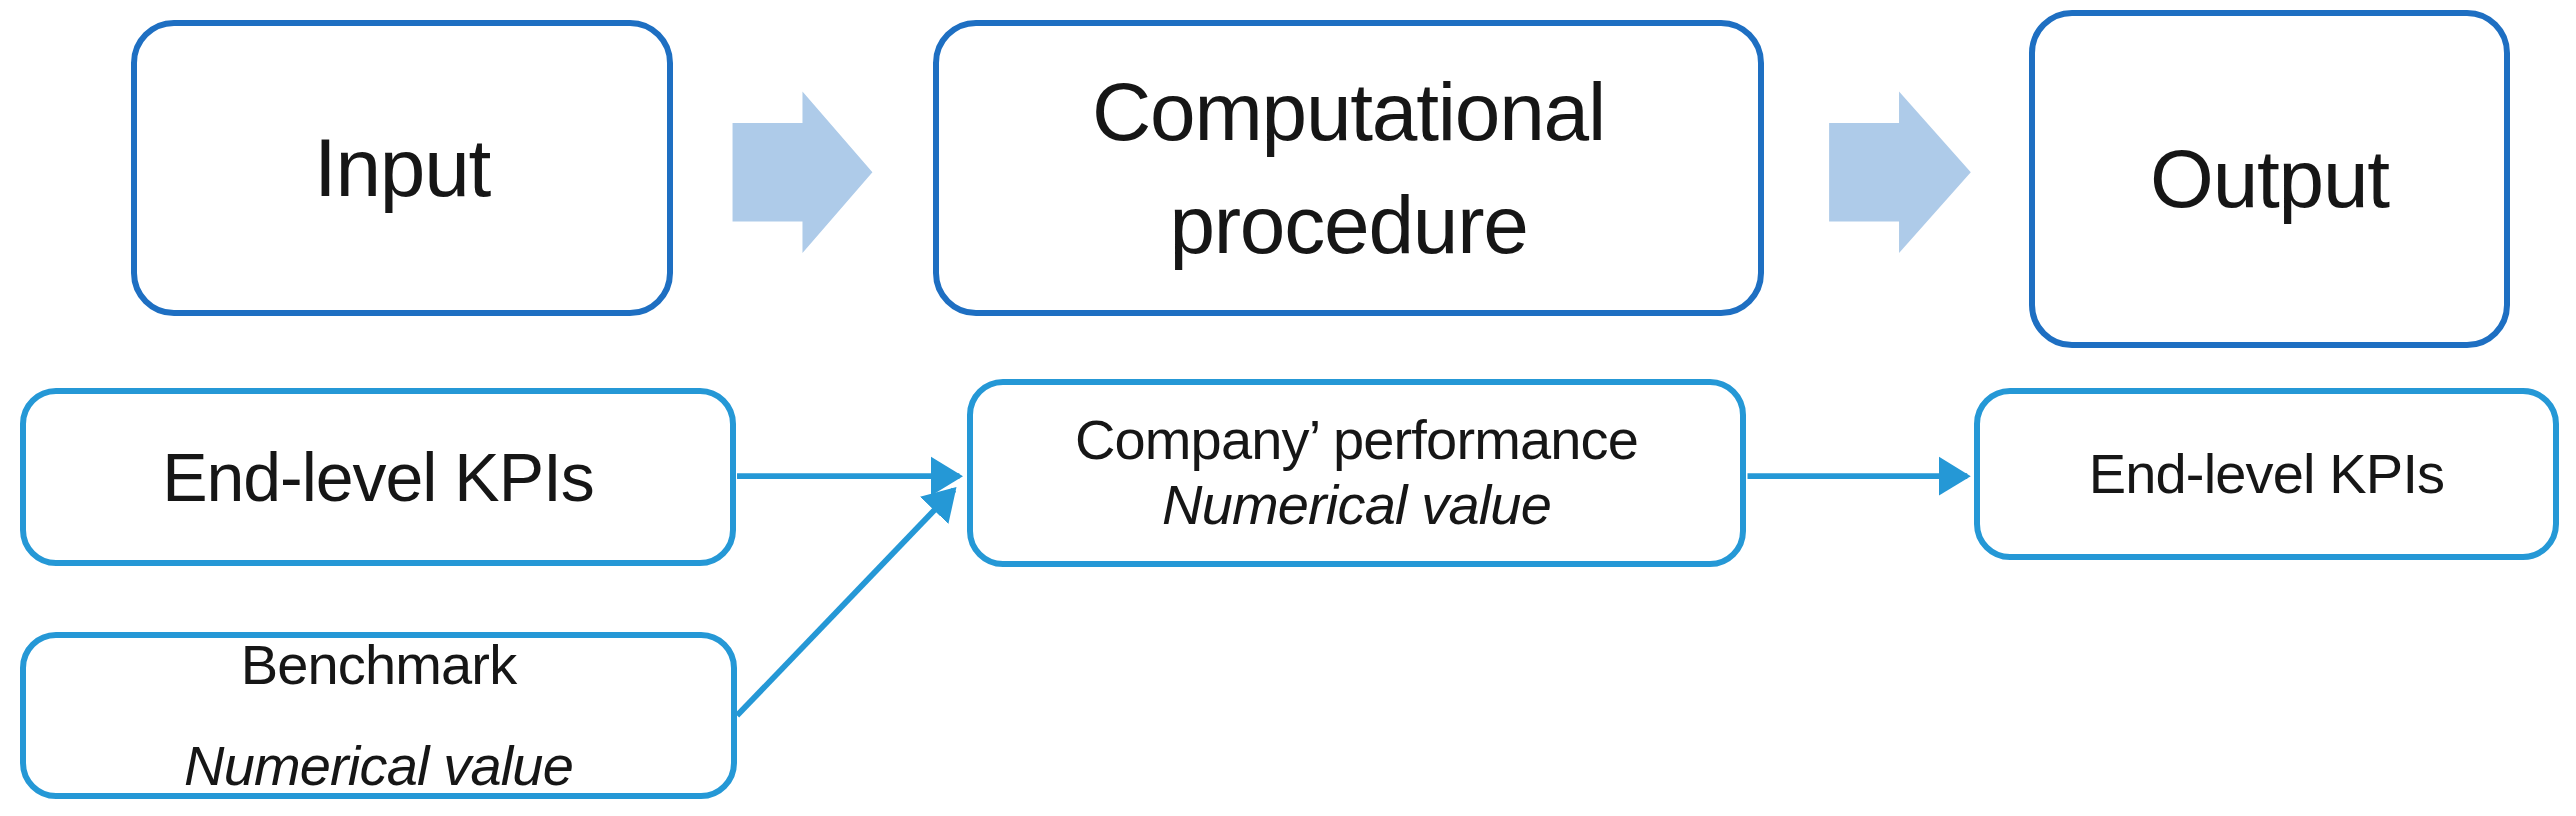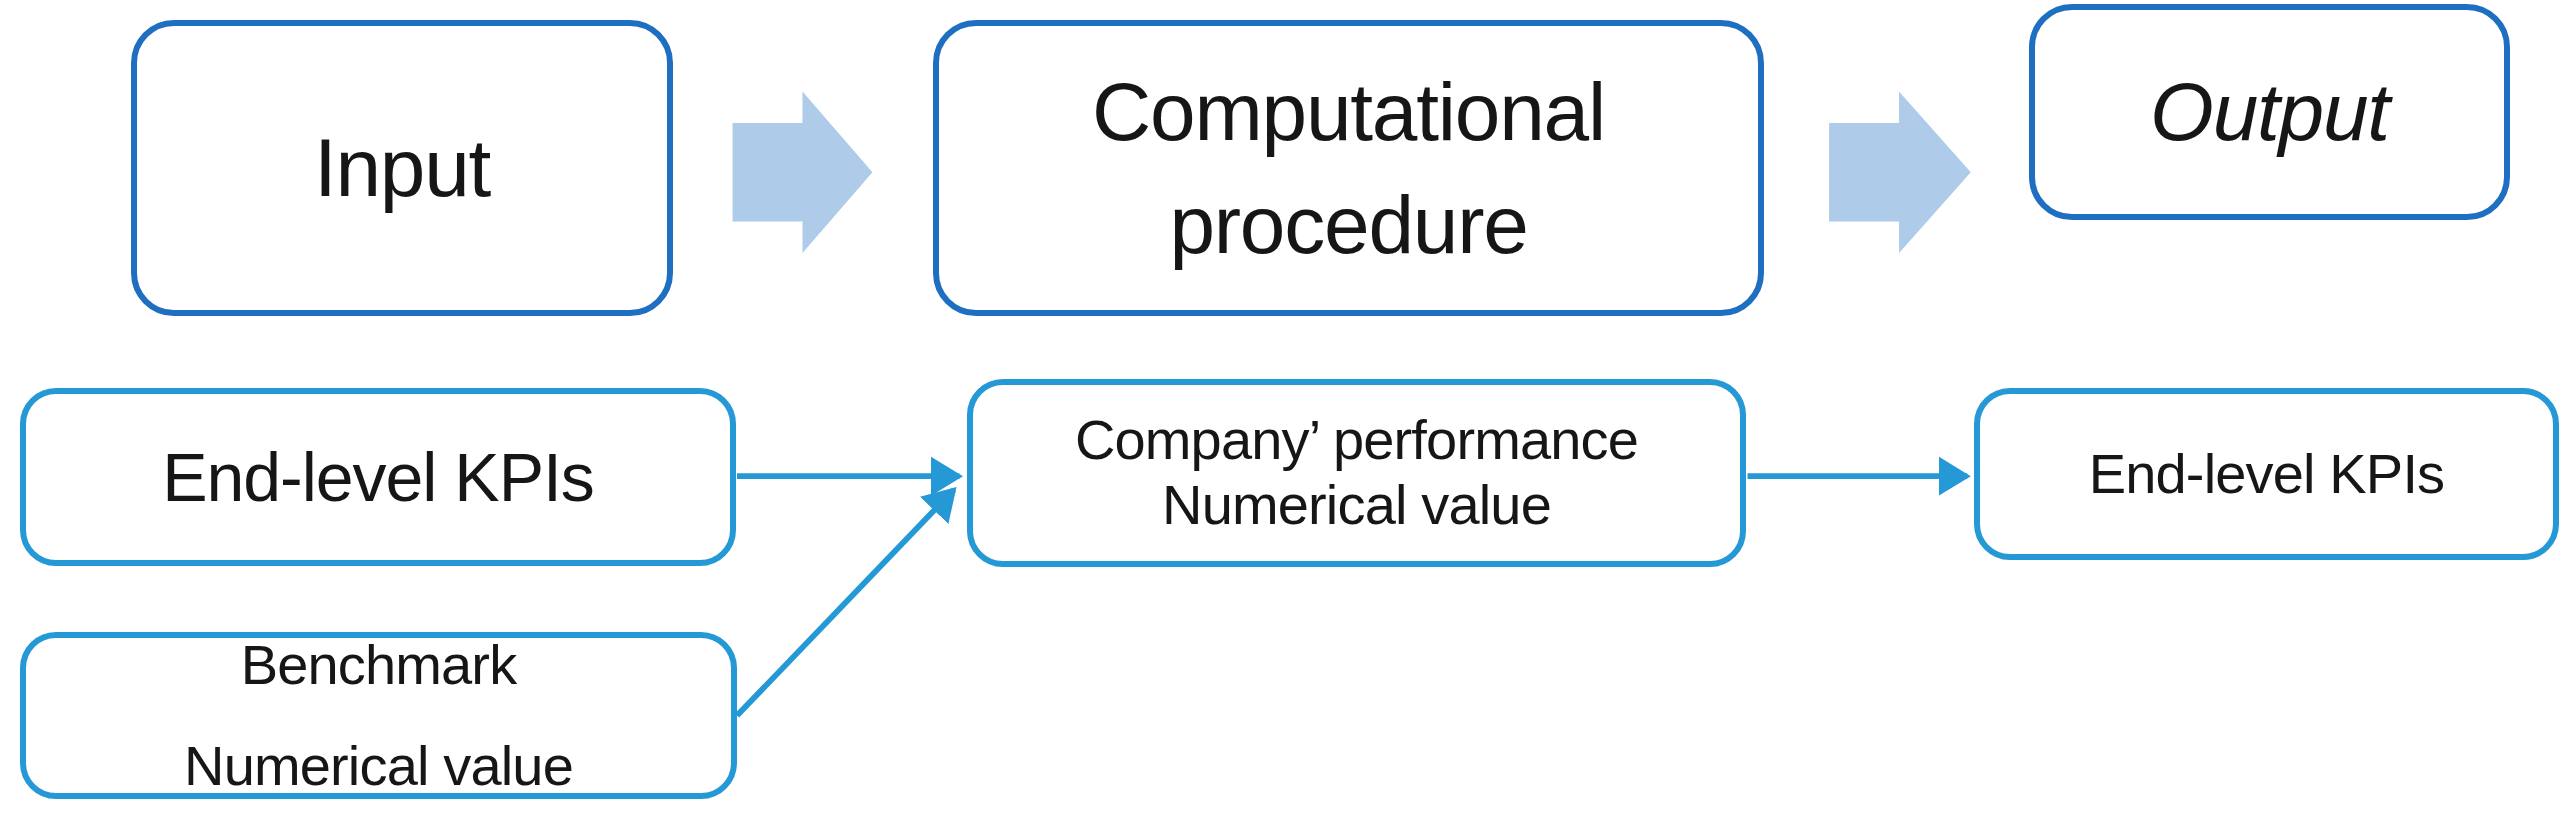--- a/index.html
+++ b/index.html
@@ -50,25 +50,25 @@
     border: 6.3px solid var(--flow-border);
     border-radius: 43px;
     font-size: 82px;
     line-height: 1.38;
   }
   .row2 {
     border: 6.3px solid var(--detail-border);
     border-radius: 36px;
     font-size: 56px;
   }
-  .sublabel { }
+  .sublabel { font-style: italic; }
 
   .b-input     { left: 131px;  top: 20px;  width: 542px; height: 296px; }
   .b-process   { left: 933px; top: 20px;  width: 831px; height: 296px; padding: 0 54px; }
-  .b-output    { left: 2029px; top: 4px;  width: 481px; height: 216px; font-style: italic; }
+  .b-output    { left: 2029px; top: 10px;  width: 481px; height: 338px; }
   .b-kpi-in    { left: 20px;   top: 388px; width: 716px; height: 178px; font-size: 68px; }
   .b-company   { left: 967px; top: 379px; width: 779px; height: 188px; }
   .b-kpi-out   { left: 1974px; top: 388px; width: 585px; height: 172px; }
   .b-benchmark { left: 20px;   top: 632px; width: 717px; height: 167px; gap: 36px; }
 </style>
 </head>
 <body>
 
 <div class="canvas">
 

